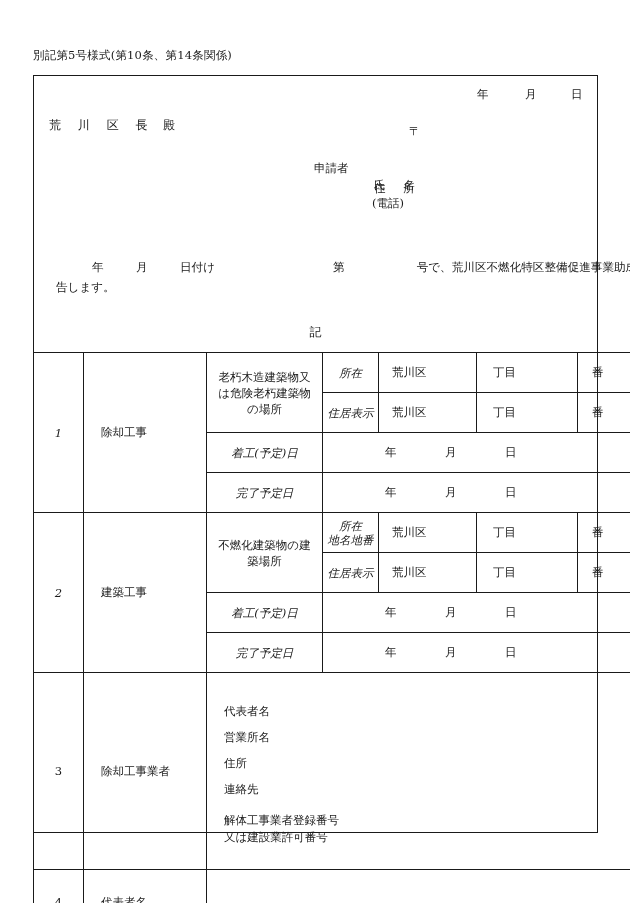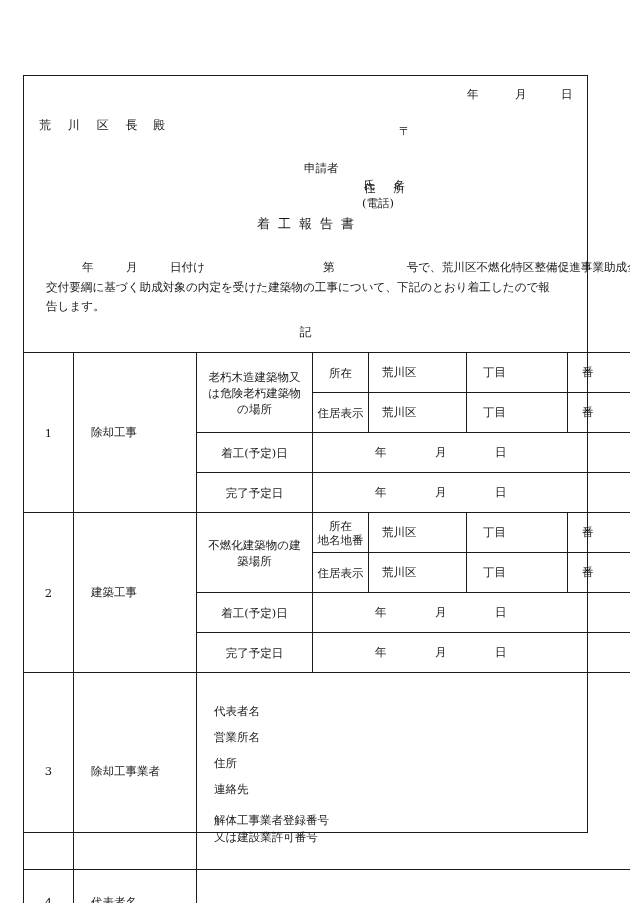--- a/index.html
+++ b/index.html
@@ -29,21 +29,21 @@
     left: 33px;
     top: 48px;
     font-size: 11.5px;
     letter-spacing: 0.2px;
     white-space: nowrap;
   }
 
   
   .frame {
     position: absolute;
-    left: 23px;
+    left: 33px;
     top: 75px;
     width: 565px;
     height: 758px;
     border: 1.4px solid #1a1a1a;
     box-sizing: border-box;
   }
 
   
   .upper {
     position: absolute;
@@ -170,21 +170,21 @@
 
   .c-num      { width: 25px;  text-align: center; }
   .c-cat      { width: 93px;  text-align: left; padding-left: 17px !important; }
   .c-field    { width: 103px; text-align: center; padding: 4px 6px !important; line-height: 16px; }
   .c-sub      { width: 55px;  text-align: center; line-height: 14px; padding: 3px 0 !important; }
   .c-ku       { width: 72px;  text-align: left; padding-left: 13px !important; }
   .c-cho      { width: 72px;  text-align: left; padding-left: 16px !important; margin-top: 40px; }
   .c-ban      { width: 70px;  text-align: left; padding-left: 14px !important; }
   .c-gou      { width: 74px;  text-align: left; padding-left: 24px !important; }
 
-  .r-h { height: 24px; }
+  .r-h { height: 24px; font-style: italic; }
 
   .date-cell {
     text-align: left;
     padding-left: 0 !important;
   }
   .date-cell .dseg { display: inline-block; }
   .dc-pad { width: 62px; }
   .dc-y   { width: 60px; }
   .dc-m   { width: 60px; }
 
@@ -203,44 +203,43 @@
   .sub3-list { margin: 0; padding: 0; }
   .sub3-item { display: block; }
 
   .blank-cell { }
 </style>
 </head>
 <body>
 
 <div class="page">
 
+  <div class="form-no">別記第5号様式(第10条、第14条関係)</div>
 
   <div class="frame">
 
     <div class="upper">
 
       <div class="date-line">
         <span class="dl-y">年</span><span class="dl-m">月</span><span class="dl-d">日</span>
       </div>
 
       <div class="addressee"><span>荒 川 区 長</span><span class="hon">殿</span></div>
 
       <div class="applicant-block">
         <div class="ap-postal">〒</div>
         <div class="ap-addr">住 所</div>
         <div class="ap-label">申請者</div>
         <div class="ap-name">氏 名</div>
         <div class="ap-tel">(電話)</div>
       </div>
 
-      <div class="doc-title">着工報告書</div>
 
       <div class="body-text">
         <span class="bt-line1"><span class="bt-ind"></span><span class="bt-y">年</span><span class="bt-m">月</span><span>日付け</span><span class="bt-gap1"></span><span>第</span><span class="bt-gap2"></span><span>号で、荒川区不燃化特区整備促進事業助成金</span></span>
-        <span class="bt-line3">交付要綱に基づく助成対象の内定を受けた建築物の工事について、下記のとおり着工したので報</span>
         <span class="bt-line3">告します。</span>
       </div>
 
       <div class="ki-mark">記</div>
     </div>
 
     <table class="main">
 
       <tbody>
           <tr>

